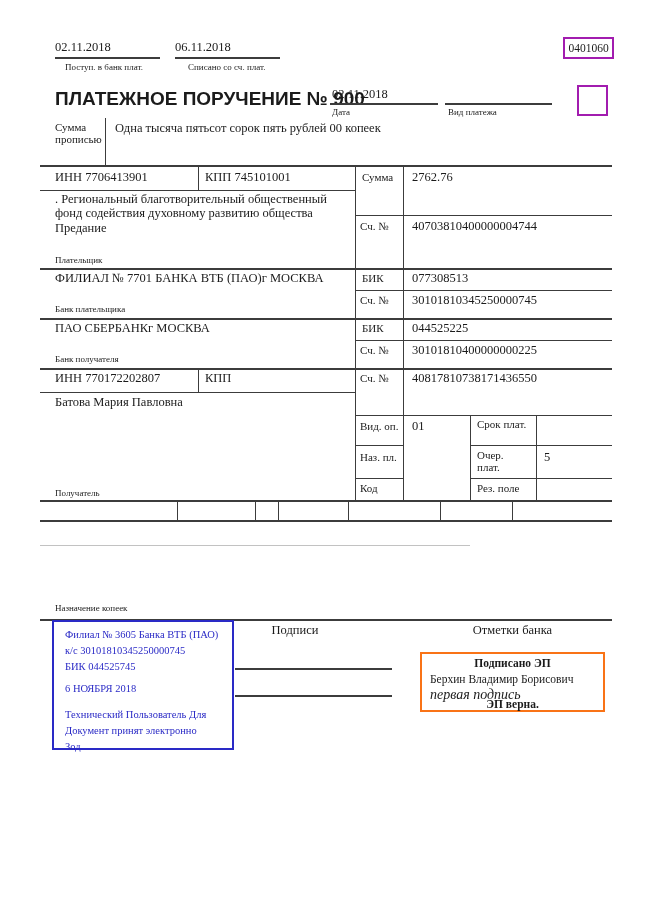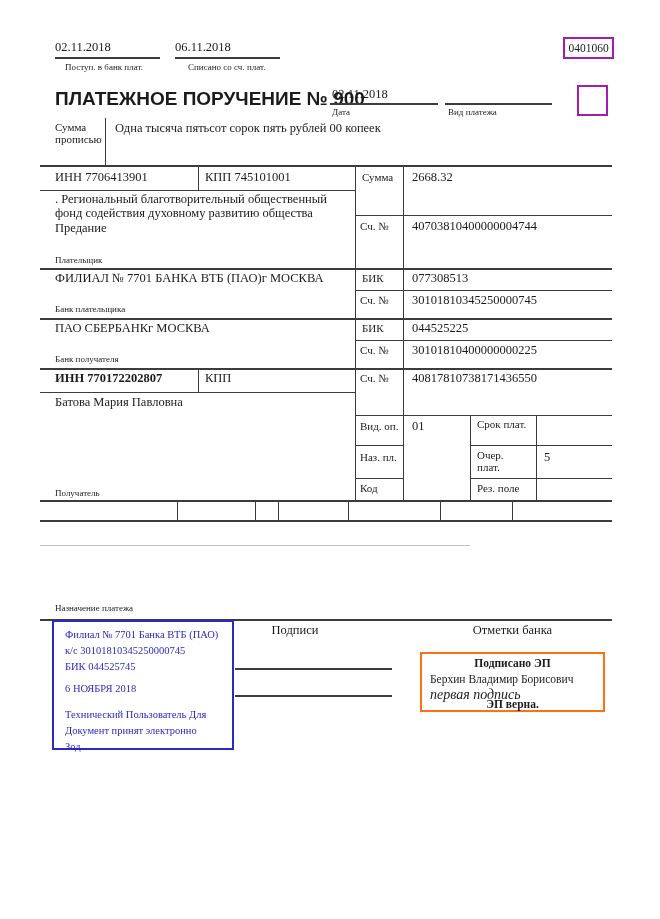--- a/index.html
+++ b/index.html
@@ -85,66 +85,66 @@
   <div class="vline" style="left:348px;top:500px;height:20px;"></div>
   <div class="vline" style="left:440px;top:500px;height:20px;"></div>
   <div class="vline" style="left:512px;top:500px;height:20px;"></div>
 
   <div class="abs t" style="left:55px;top:170px;">ИНН 7706413901</div>
   <div class="abs t" style="left:205px;top:170px;">КПП 745101001</div>
   <div class="abs t wrap" style="left:55px;top:192px;width:295px;">. Региональный благотворительный общественный фонд содействия духовному развитию общества Предание</div>
   <div class="abs t-sm" style="left:55px;top:255px;">Плательщик</div>
 
   <div class="abs t-md" style="left:362px;top:171px;">Сумма</div>
-  <div class="abs t" style="left:412px;top:170px;">2668.32</div>
+  <div class="abs t" style="left:412px;top:170px;">2762.76</div>
   <div class="abs t-md" style="left:360px;top:220px;">Сч. №</div>
   <div class="abs t" style="left:412px;top:219px;">40703810400000004744</div>
 
   <div class="abs t" style="left:55px;top:271px;">ФИЛИАЛ № 7701 БАНКА ВТБ (ПАО)г МОСКВА</div>
   <div class="abs t-sm" style="left:55px;top:304px;">Банк плательщика</div>
   <div class="abs t-md" style="left:362px;top:272px;">БИК</div>
   <div class="abs t" style="left:412px;top:271px;">077308513</div>
   <div class="abs t-md" style="left:360px;top:294px;">Сч. №</div>
   <div class="abs t" style="left:412px;top:293px;">30101810345250000745</div>
 
   <div class="abs t" style="left:55px;top:321px;">ПАО СБЕРБАНКг МОСКВА</div>
   <div class="abs t-sm" style="left:55px;top:354px;">Банк получателя</div>
   <div class="abs t-md" style="left:362px;top:322px;">БИК</div>
   <div class="abs t" style="left:412px;top:321px;">044525225</div>
   <div class="abs t-md" style="left:360px;top:344px;">Сч. №</div>
   <div class="abs t" style="left:412px;top:343px;">30101810400000000225</div>
 
-  <div class="abs t" style="left:55px;top:371px;font-weight:bold;">ИНН 770172202807</div>
+  <div class="abs t" style="left:55px;top:371px;">ИНН 770172202807</div>
   <div class="abs t" style="left:205px;top:371px;">КПП</div>
   <div class="abs t" style="left:55px;top:395px;">Батова Мария Павловна</div>
   <div class="abs t-sm" style="left:55px;top:488px;">Получатель</div>
   <div class="abs t-md" style="left:360px;top:372px;">Сч. №</div>
   <div class="abs t" style="left:412px;top:371px;">40817810738171436550</div>
 
   <div class="abs t-md" style="left:360px;top:420px;">Вид. оп.</div>
   <div class="abs t" style="left:412px;top:419px;">01</div>
   <div class="abs t-md wrap" style="left:477px;top:418px;width:52px;">Срок плат.</div>
   <div class="abs t-md" style="left:360px;top:451px;">Наз. пл.</div>
   <div class="abs t-md wrap" style="left:477px;top:449px;width:52px;">Очер. плат.</div>
   <div class="abs t" style="left:544px;top:450px;">5</div>
   <div class="abs t-md" style="left:360px;top:482px;">Код</div>
   <div class="abs t-md" style="left:477px;top:482px;">Рез. поле</div>
 
   <div class="hline faint" style="left:40px;top:545px;width:430px;"></div>
-  <div class="abs t-sm" style="left:55px;top:603px;">Назначение платежа</div>
+  <div class="abs t-sm" style="left:55px;top:603px;">Назначение копеек</div>
   <div class="hline" style="left:40px;top:619px;width:572px;height:2px;"></div>
 
   <div class="abs t center" style="left:235px;top:623px;width:120px;">Подписи</div>
   <div class="abs t center" style="left:420px;top:623px;width:185px;">Отметки банка</div>
 
   <div class="hline" style="left:235px;top:668px;width:157px;height:2px;"></div>
   <div class="hline" style="left:235px;top:695px;width:157px;height:2px;"></div>
 
   <div class="stamp" style="left:52px;top:620px;width:167px;height:121px;">
-    <div>Филиал № 7701 Банка ВТБ (ПАО)</div>
+    <div>Филиал № 3605 Банка ВТБ (ПАО)</div>
     <div>к/с 30101810345250000745</div>
     <div>БИК 044525745</div>
     <div class="gap6">6 НОЯБРЯ 2018</div>
     <div class="gap10">Технический Пользователь Для</div>
     <div>Документ принят электронно</div>
     <div>Зод</div>
   </div>
 
   <div class="epbox" style="left:420px;top:652px;width:181px;height:56px;font-size:11.5px;">
     <div class="abs bold center" style="left:0;top:3px;width:100%;">Подписано ЭП</div>

